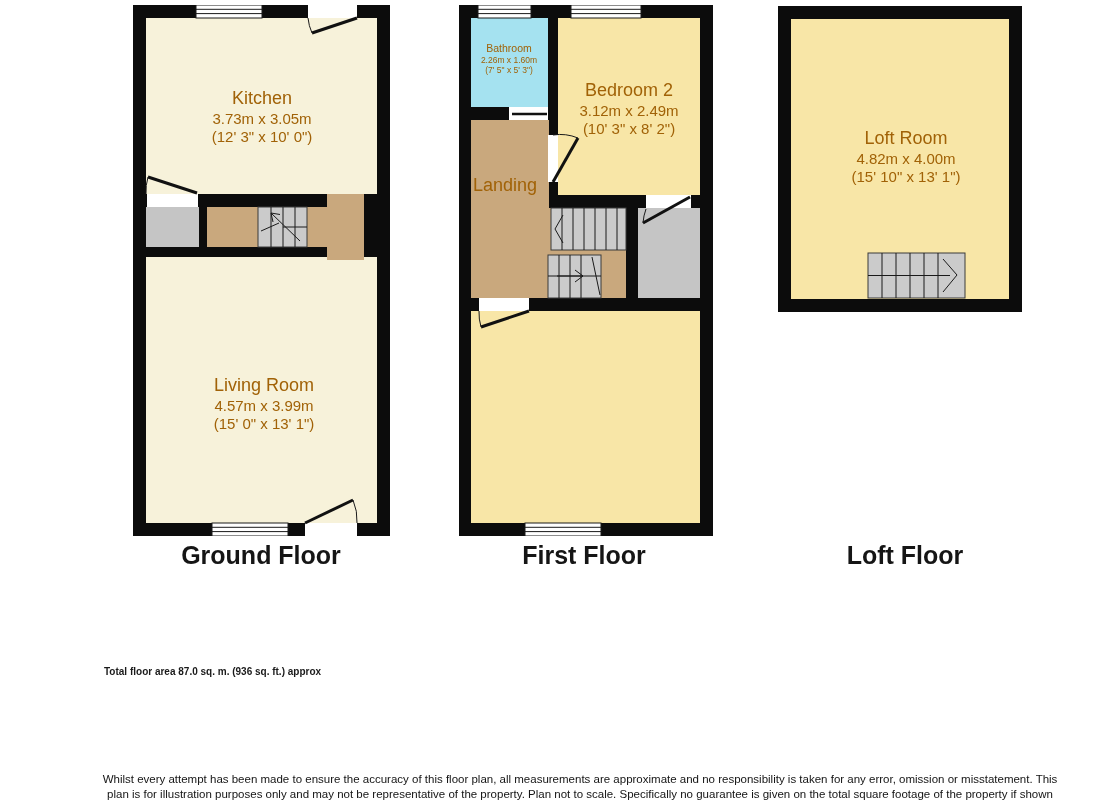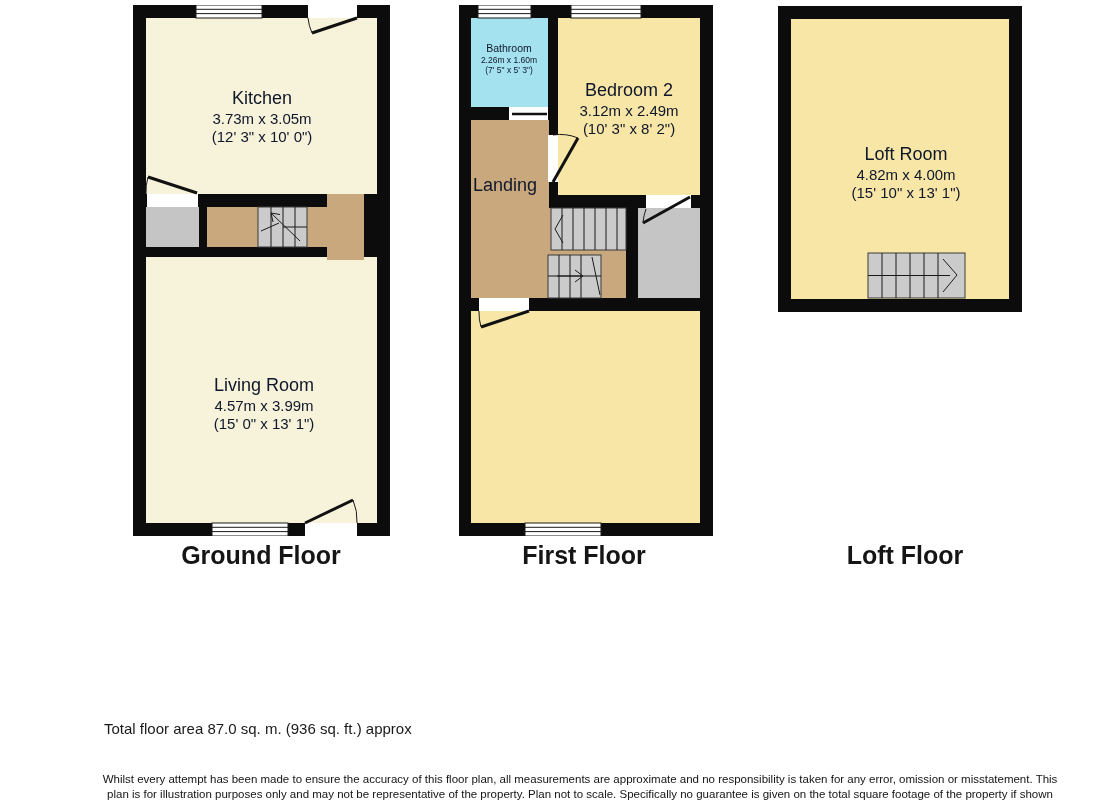--- a/index.html
+++ b/index.html
@@ -1,28 +1,28 @@
 <!DOCTYPE html>
 <html><head>
 <meta charset="utf-8">
 <style>
   html,body{margin:0;padding:0;background:#ffffff;}
   #stage{position:relative;width:1109px;height:800px;background:#ffffff;overflow:hidden;
          font-family:"Liberation Sans",sans-serif;}
   .plan{position:absolute;}
   .room-label{position:absolute;transform:translate(-50%,-50%);text-align:center;
-              color:#0f172a;white-space:nowrap;line-height:1.25;}
+              color:#a16207;white-space:nowrap;line-height:1.25;}
   .room-name{font-size:18px;}
   .room-dims{font-size:15px;}
   .room-label.small .room-name{font-size:10.5px;}
   .room-label.small .room-dims{font-size:8.5px;line-height:1.2;}
   .room-label.single .room-name{font-size:18px;}
   .floor-title{position:absolute;transform:translateX(-50%);font-size:25px;font-weight:bold;
                color:#151515;white-space:nowrap;}
-  .total-area{position:absolute;left:104px;top:720px;font-size:15px;color:#1a1a1a;}
+  .total-area{position:absolute;left:104px;top:666px;font-size:10px;color:#1a1a1a;font-weight:bold;}
   .disclaimer-wrap{position:absolute;left:100px;top:732px;width:960px;text-align:center;
                    font-size:11.5px;line-height:15px;color:#141414;margin-top:40px;}
   svg .wall-stroke{stroke:#1a1a1a;stroke-width:1;fill:none;}
 </style>
 </head>
 <body>
 
 <div id="stage">
 
   <div class="plan" style="left:133px;top:5px;width:257px;height:531px;">
@@ -195,21 +195,21 @@
     <div class="room-name">Bedroom 2</div>
     <div class="room-dims">3.12m x 2.49m</div>
     <div class="room-dims">(10' 3" x 8' 2")</div>
   </div>
 
   <div class="room-label single" style="left:505px;top:185px;">
     <div class="room-name">Landing</div>
   </div>
 
 
-  <div class="room-label" style="left:906px;top:157px;margin-top:16px;">
+  <div class="room-label" style="left:906px;top:157px;">
     <div class="room-name">Loft Room</div>
     <div class="room-dims">4.82m x 4.00m</div>
     <div class="room-dims">(15' 10" x 13' 1")</div>
   </div>
 
   <div class="floor-title" style="left:261px;top:541px;">Ground Floor</div>
   <div class="floor-title" style="left:584px;top:541px;text-align:center;">First Floor</div>
   <div class="floor-title" style="left:905px;top:541px;">Loft Floor</div>
 
   <div class="total-area">Total floor area 87.0 sq. m. (936 sq. ft.) approx</div>

